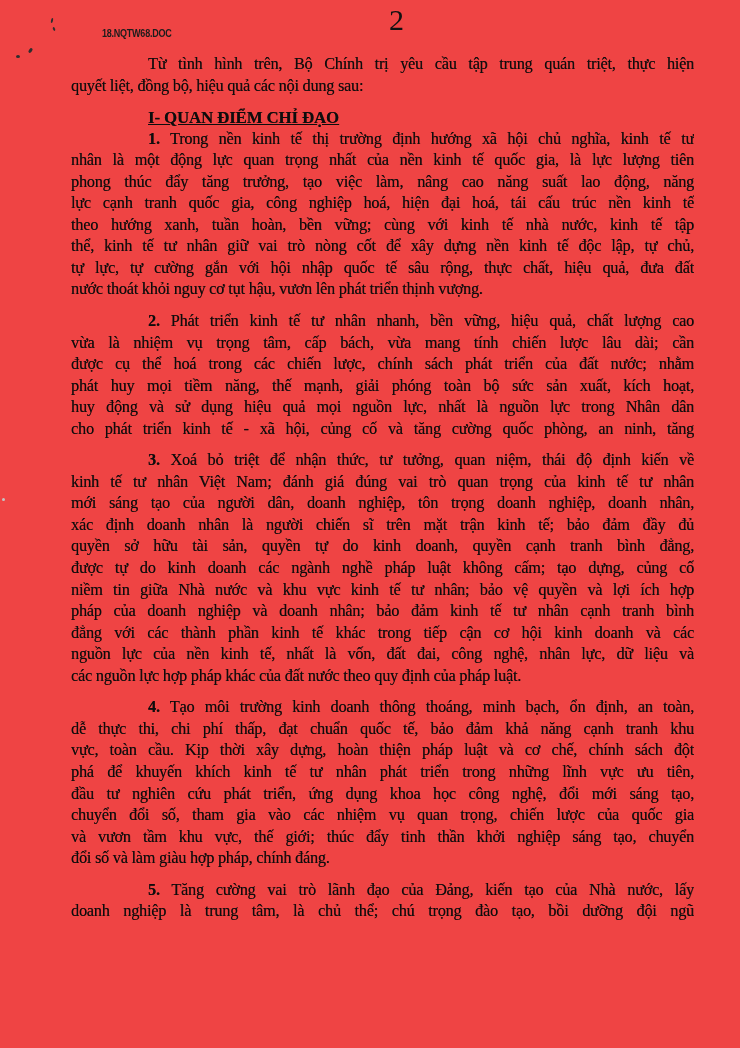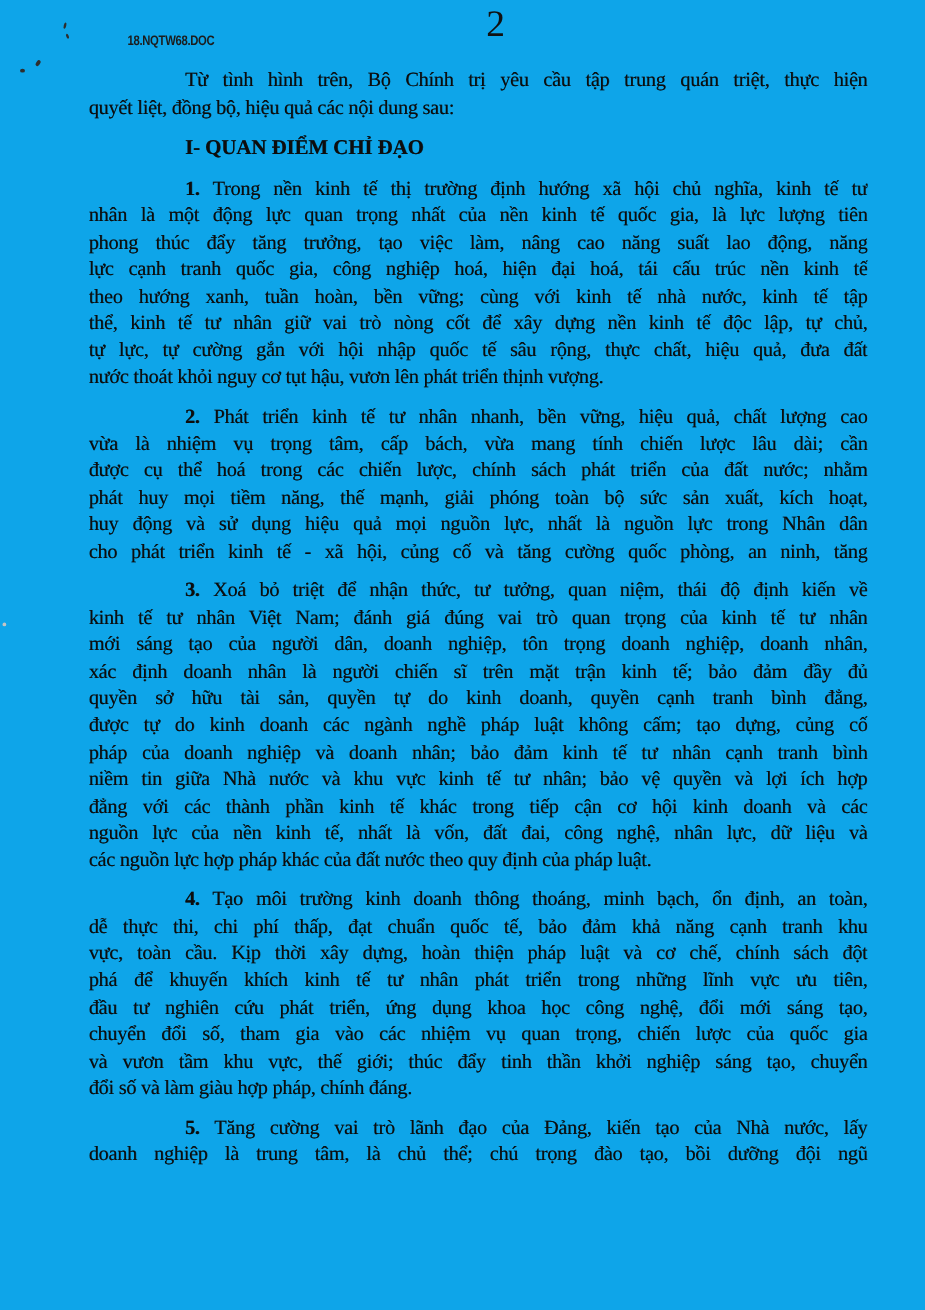--- a/index.html
+++ b/index.html
@@ -2,21 +2,21 @@
 <html><head>
 <meta charset="utf-8">
 <style>
   html, body { margin: 0; padding: 0; }
   body { background: #ffffff; }
 
   .page {
     position: relative;
     width: 740px;
     height: 1048px;
-    background: #0ea5e9;
+    background: #ef4444;
     overflow: hidden;
     font-family: "Liberation Serif", "DejaVu Serif", serif;
     color: #0d0d0d;
   }
 
   
   .filename {
     position: absolute;
     left: 102px;
     top: 27px;
@@ -61,22 +61,23 @@
   }
   .line.first { padding-left: 77px; }
   .line.endline { text-align-last: left; }
 
   .heading {
     padding-left: 77px;
     font-weight: 700;
     font-size: 16.8px;
     letter-spacing: -0.1px;
     height: 21.55px;
-    margin-bottom: 12px;
+    margin-bottom: 0;
     white-space: nowrap;
+    text-decoration: underline;
   }
 
   b.pnum { font-weight: 700; }
 
   
   .speck { position: absolute; background: #2e2e2e; border-radius: 50%; }
   .s1a { left: 51px; top: 18px; width: 2px; height: 5px; transform: rotate(14deg); }
   .s1b { left: 53px; top: 27px; width: 2px; height: 4px; transform: rotate(-24deg); }
   .s2  { left: 16px; top: 55px; width: 4px; height: 3px; }
   .s3  { left: 29px; top: 48px; width: 3px; height: 5px; border-radius: 40%; transform: rotate(35deg); }
@@ -122,22 +123,22 @@
         <div class="line">huy động và sử dụng hiệu quả mọi nguồn lực, nhất là nguồn lực trong Nhân dân</div>
         <div class="line">cho phát triển kinh tế - xã hội, củng cố và tăng cường quốc phòng, an ninh, tăng</div>
       </div>
     <div class="para">
         <div class="line first"><b class="pnum">3.</b> Xoá bỏ triệt để nhận thức, tư tưởng, quan niệm, thái độ định kiến về</div>
         <div class="line">kinh tế tư nhân Việt Nam; đánh giá đúng vai trò quan trọng của kinh tế tư nhân</div>
         <div class="line">mới sáng tạo của người dân, doanh nghiệp, tôn trọng doanh nghiệp, doanh nhân,</div>
         <div class="line">xác định doanh nhân là người chiến sĩ trên mặt trận kinh tế; bảo đảm đầy đủ</div>
         <div class="line">quyền sở hữu tài sản, quyền tự do kinh doanh, quyền cạnh tranh bình đẳng,</div>
         <div class="line">được tự do kinh doanh các ngành nghề pháp luật không cấm; tạo dựng, củng cố</div>
+        <div class="line">niềm tin giữa Nhà nước và khu vực kinh tế tư nhân; bảo vệ quyền và lợi ích hợp</div>
         <div class="line">pháp của doanh nghiệp và doanh nhân; bảo đảm kinh tế tư nhân cạnh tranh bình</div>
-        <div class="line">niềm tin giữa Nhà nước và khu vực kinh tế tư nhân; bảo vệ quyền và lợi ích hợp</div>
         <div class="line">đẳng với các thành phần kinh tế khác trong tiếp cận cơ hội kinh doanh và các</div>
         <div class="line">nguồn lực của nền kinh tế, nhất là vốn, đất đai, công nghệ, nhân lực, dữ liệu và</div>
         <div class="line endline">các nguồn lực hợp pháp khác của đất nước theo quy định của pháp luật.</div>
       </div>
     <div class="para">
         <div class="line first"><b class="pnum">4.</b> Tạo môi trường kinh doanh thông thoáng, minh bạch, ổn định, an toàn,</div>
         <div class="line">dễ thực thi, chi phí thấp, đạt chuẩn quốc tế, bảo đảm khả năng cạnh tranh khu</div>
         <div class="line">vực, toàn cầu. Kịp thời xây dựng, hoàn thiện pháp luật và cơ chế, chính sách đột</div>
         <div class="line">phá để khuyến khích kinh tế tư nhân phát triển trong những lĩnh vực ưu tiên,</div>
         <div class="line">đầu tư nghiên cứu phát triển, ứng dụng khoa học công nghệ, đổi mới sáng tạo,</div>

